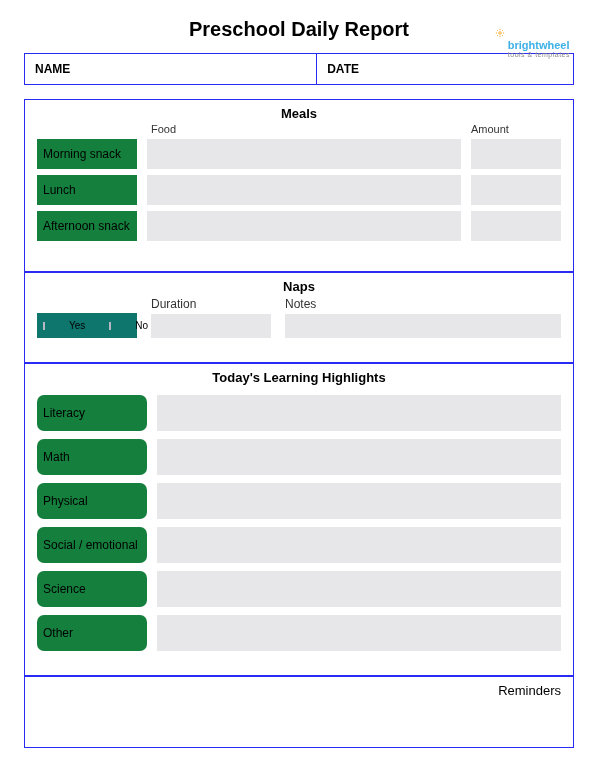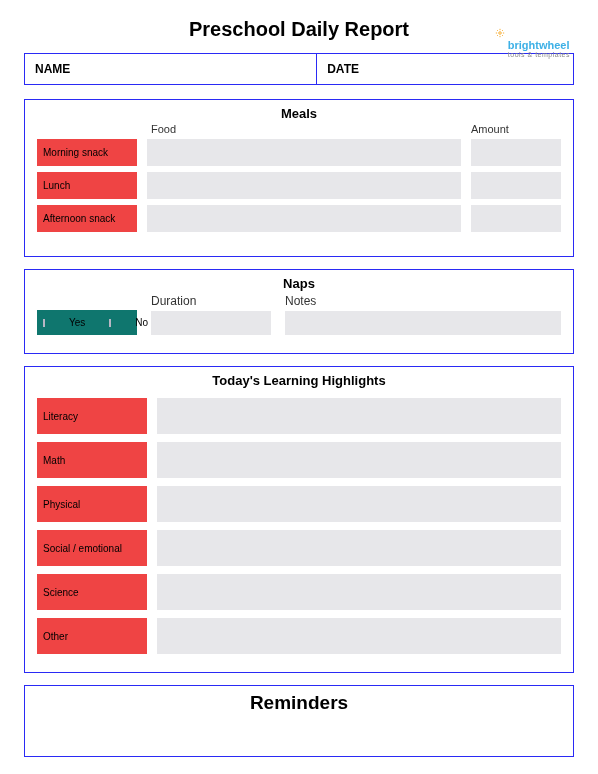--- a/index.html
+++ b/index.html
@@ -42,22 +42,22 @@
   }
   .name-date > div:first-child {
     flex: 1.15;
     border-right: 1.5px solid #2a2af5;
   }
   .name-date > div:last-child {
     flex: 1;
   }
   .section {
     border: 1.5px solid #2a2af5;
-    margin-bottom: 12px;
-    padding: 6px 12px 18px 12px;
+    margin-bottom: 0;
+    padding: 6px 12px 24px 12px;
   }
   .section .sec-title {
     text-align: center;
     font-size: 13px;
     font-weight: 700;
     margin-bottom: 2px;
   }
   .col-headers {
     display: grid;
     grid-template-columns: 100px 1fr 90px;
@@ -69,22 +69,22 @@
   }
   .col-headers .h1 { grid-column: 2; }
   .col-headers .h2 { grid-column: 3; }
   .meal-row {
     display: grid;
     grid-template-columns: 100px 1fr 90px;
     gap: 10px;
     margin-bottom: 6px;
   }
   .field-label {
-    background: #ef4444;
-    font-size: 10px;
+    background: #15803d;
+    font-size: 12px;
     padding: 8px 6px;
     display: flex;
     align-items: center;
   }
   .field-input {
     background: #e7e7ea;
     min-height: 26px;
   }
   
   .naps-grid {
@@ -113,32 +113,32 @@
     border: 1px solid #b7b7c4;
     background: #fff;
   }
   
   .hl-row {
     display: grid;
     grid-template-columns: 110px 1fr;
     gap: 10px;
     margin-bottom: 8px;
   }
-  .hl-row .field-label { min-height: 36px; }
+  .hl-row .field-label { min-height: 36px; border-radius: 7px; }
   .hl-row .field-input { min-height: 36px; }
   
   .reminders {
     border: 1.5px solid #2a2af5;
     padding: 6px 12px 8px 12px;
     height: 72px;
   }
   .reminders .sec-title {
-    text-align: center;
-    font-size: 19px;
-    font-weight: 700;
+    text-align: right;
+    font-size: 13px;
+    font-weight: 400;
   }
 </style>
 </head>
 <body>
 
 <div class="brand">
   <div class="top">
     <svg viewBox="0 0 24 24">
         <g fill="none" stroke="#f5a623" stroke-width="2.2">
           <circle cx="12" cy="12" r="3"></circle>

